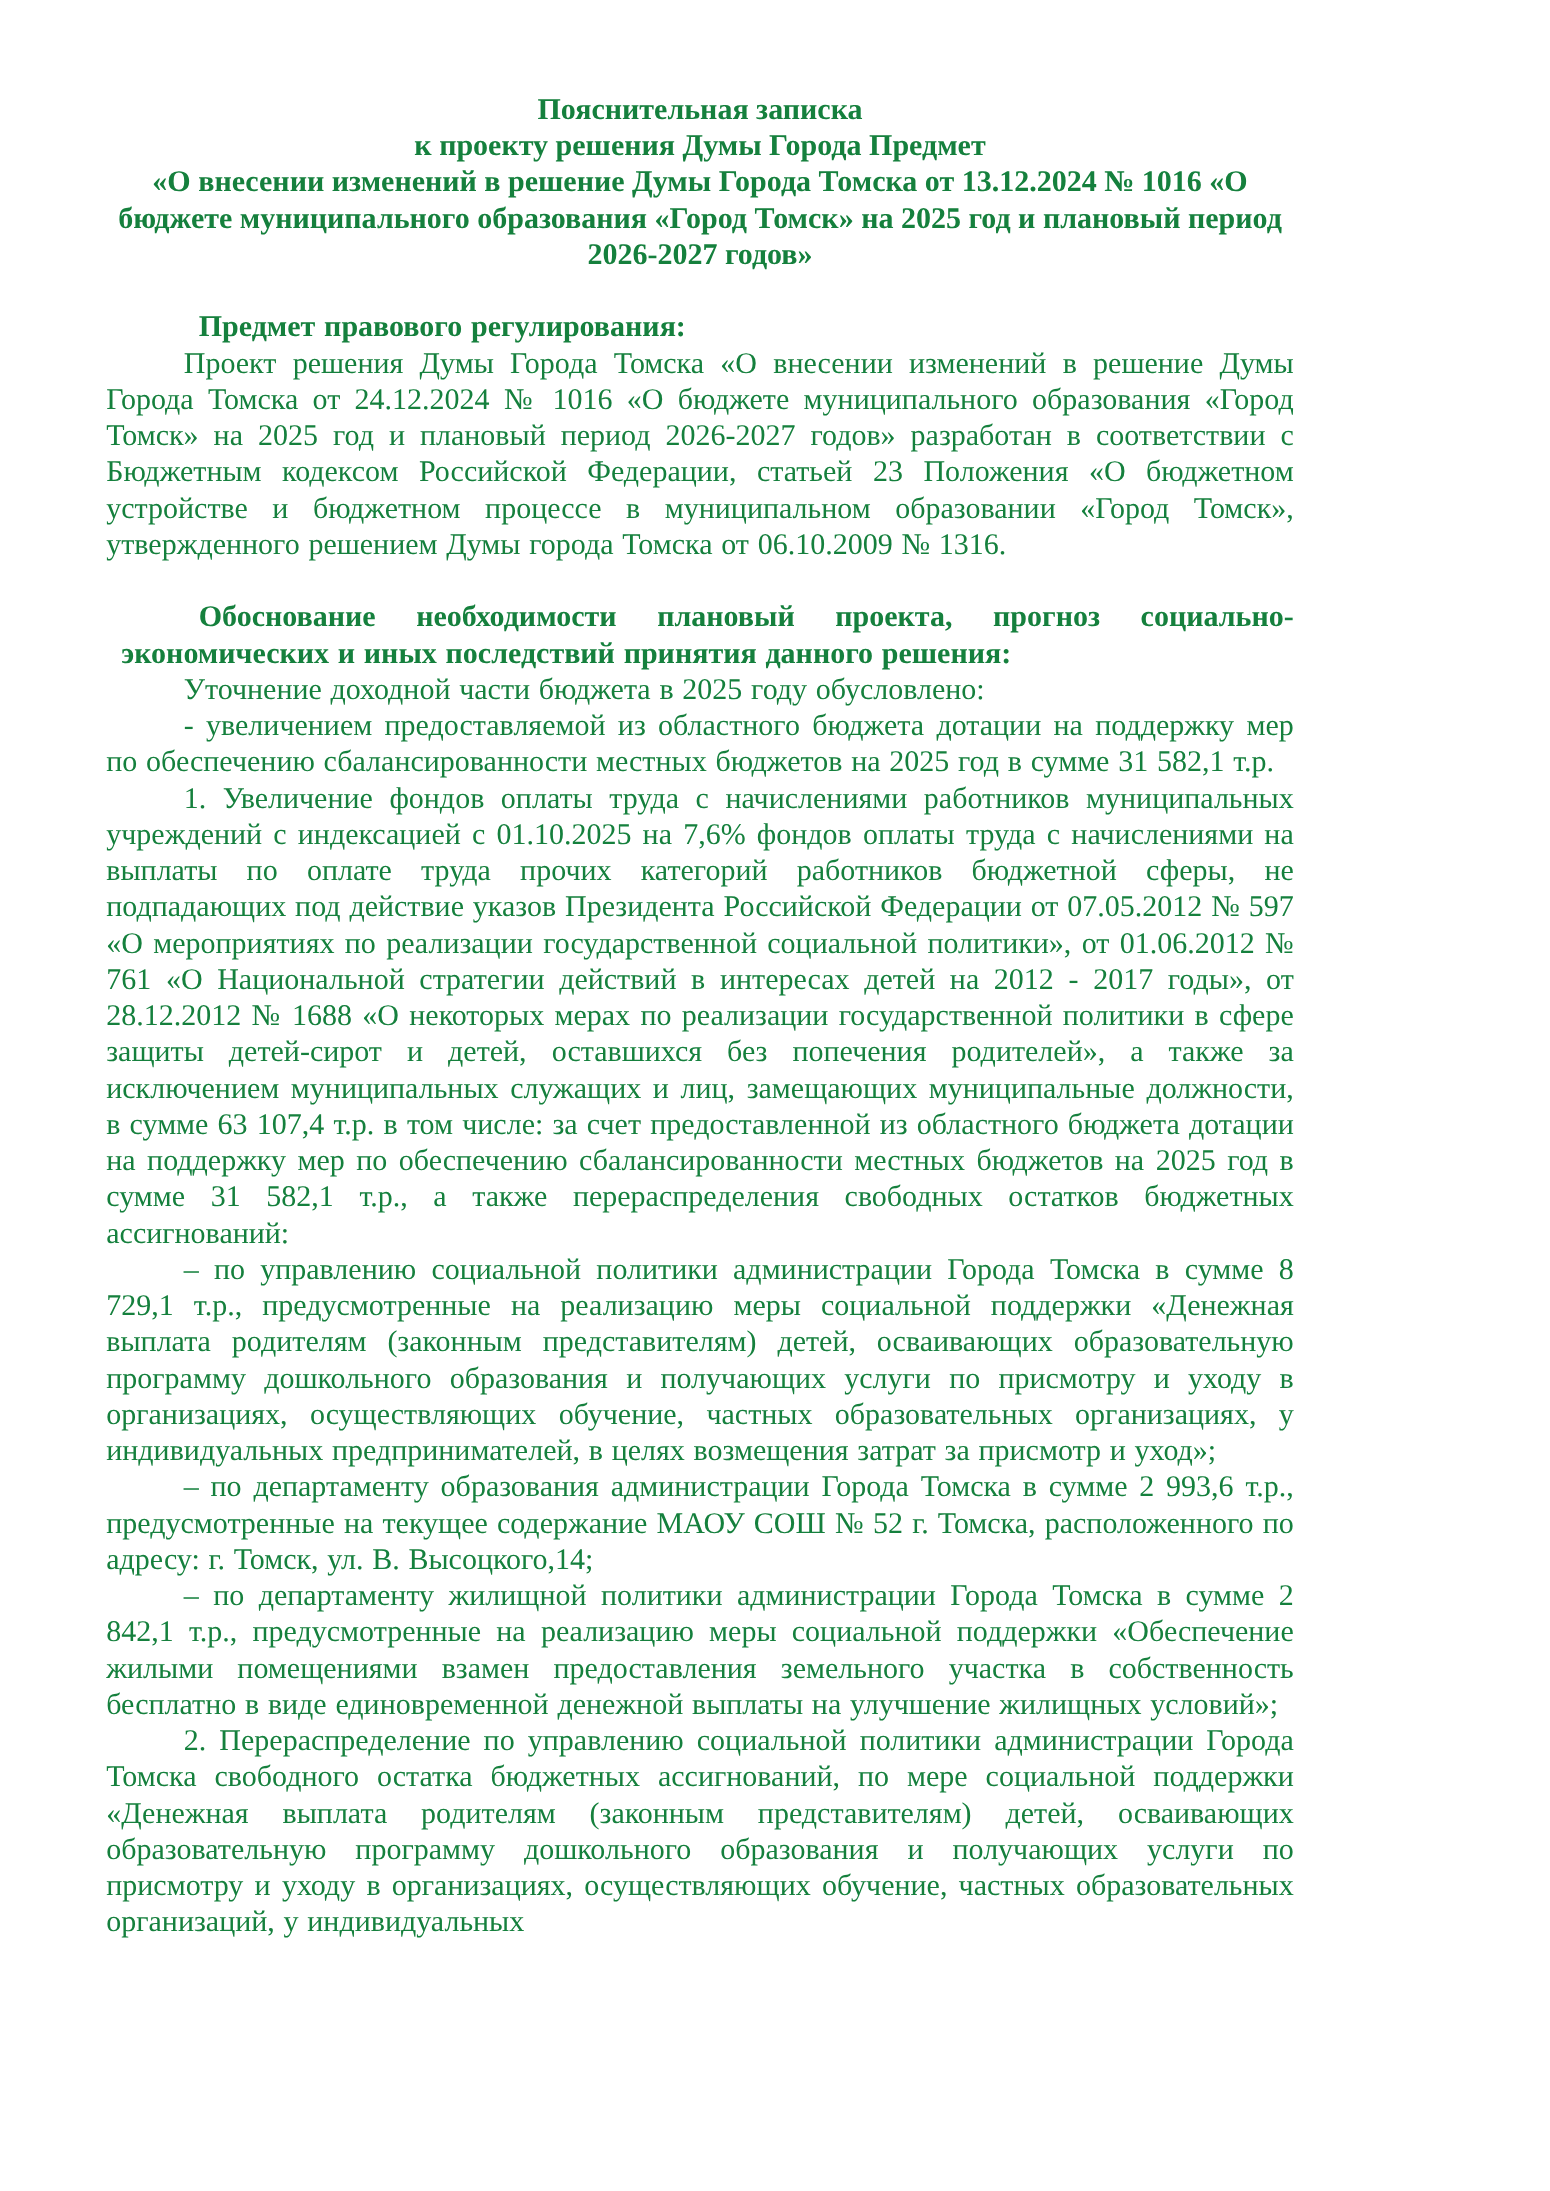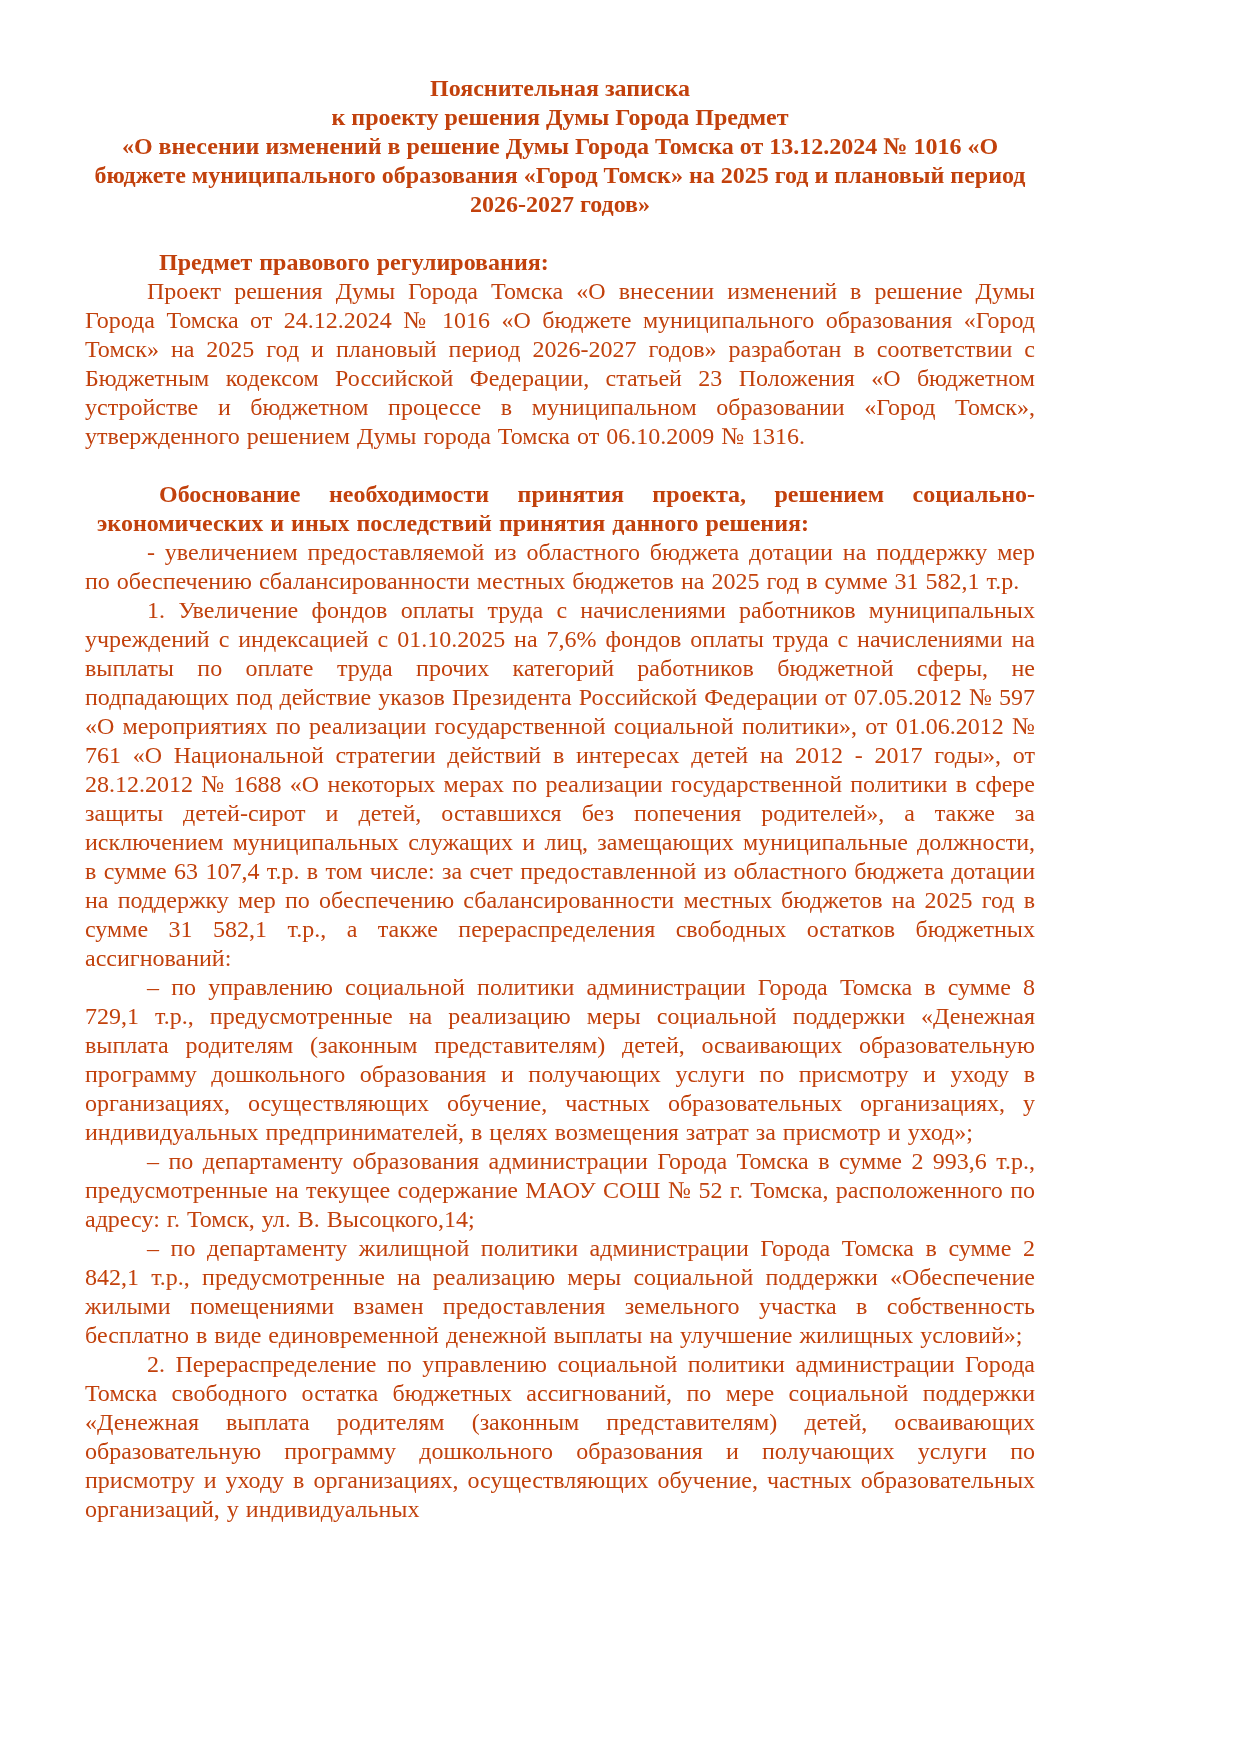--- a/index.html
+++ b/index.html
@@ -12,21 +12,21 @@
     position: relative;
     width: 1240px;
     height: 1753px;
     margin: 0 auto;
     background: #ffffff;
     box-sizing: border-box;
     padding: 74px 205px 60px 85px;
     font-family: "Liberation Serif", "DejaVu Serif", serif;
     font-size: 24px;
     line-height: 29px;
-    color: #c2410c;
+    color: #15803d;
     overflow: hidden;
   }
   .title-block {
     text-align: center;
     font-weight: bold;
   }
   .title-block .title-line {
     text-align: center;
   }
   .doc-body p {
@@ -50,21 +50,22 @@
 
   <div class="title-block">
     <div class="title-line">Пояснительная записка</div>
     <div class="title-line">к проекту решения Думы Города Предмет</div>
     <div class="title-line">«О внесении изменений в решение Думы Города Томска от 13.12.2024 № 1016 «О бюджете муниципального образования «Город Томск» на 2025 год и плановый период 2026-2027 годов»</div>
   </div>
 
   <div class="doc-body">
     <p class="heading sp-before">Предмет правового регулирования:</p>
     <p>Проект решения Думы Города Томска «О внесении изменений в решение Думы Города Томска от 24.12.2024 № 1016 «О бюджете муниципального образования «Город Томск» на 2025 год и плановый период 2026-2027 годов» разработан в соответствии с Бюджетным кодексом Российской Федерации, статьей 23 Положения «О бюджетном устройстве и бюджетном процессе в муниципальном образовании «Город Томск», утвержденного решением Думы города Томска от 06.10.2009 № 1316.</p>
-    <p class="heading sp-before">Обоснование необходимости принятия проекта, решением социально-экономических и иных последствий принятия данного решения:</p>
+    <p class="heading sp-before">Обоснование необходимости плановый проекта, прогноз социально-экономических и иных последствий принятия данного решения:</p>
+    <p>Уточнение доходной части бюджета в 2025 году обусловлено:</p>
     <p>- увеличением предоставляемой из областного бюджета дотации на поддержку мер по обеспечению сбалансированности местных бюджетов на 2025 год в сумме 31 582,1 т.р.</p>
     <p>1. Увеличение фондов оплаты труда с начислениями работников муниципальных учреждений с индексацией с 01.10.2025 на 7,6% фондов оплаты труда с начислениями на выплаты по оплате труда прочих категорий работников бюджетной сферы, не подпадающих под действие указов Президента Российской Федерации от 07.05.2012 № 597 «О мероприятиях по реализации государственной социальной политики», от 01.06.2012 № 761 «О Национальной стратегии действий в интересах детей на 2012 - 2017 годы», от 28.12.2012 № 1688 «О некоторых мерах по реализации государственной политики в сфере защиты детей-сирот и детей, оставшихся без попечения родителей», а также за исключением муниципальных служащих и лиц, замещающих муниципальные должности, в сумме 63 107,4 т.р. в том числе: за счет предоставленной из областного бюджета дотации на поддержку мер по обеспечению сбалансированности местных бюджетов на 2025 год в сумме 31 582,1 т.р., а также перераспределения свободных остатков бюджетных ассигнований:</p>
     <p>– по управлению социальной политики администрации Города Томска в сумме 8 729,1 т.р., предусмотренные на реализацию меры социальной поддержки «Денежная выплата родителям (законным представителям) детей, осваивающих образовательную программу дошкольного образования и получающих услуги по присмотру и уходу в организациях, осуществляющих обучение, частных образовательных организациях, у индивидуальных предпринимателей, в целях возмещения затрат за присмотр и уход»;</p>
     <p>– по департаменту образования администрации Города Томска в сумме 2 993,6 т.р., предусмотренные на текущее содержание МАОУ СОШ № 52 г. Томска, расположенного по адресу: г. Томск, ул. В. Высоцкого,14;</p>
     <p>– по департаменту жилищной политики администрации Города Томска в сумме 2 842,1 т.р., предусмотренные на реализацию меры социальной поддержки «Обеспечение жилыми помещениями взамен предоставления земельного участка в собственность бесплатно в виде единовременной денежной выплаты на улучшение жилищных условий»;</p>
     <p>2. Перераспределение по управлению социальной политики администрации Города Томска свободного остатка бюджетных ассигнований, по мере социальной поддержки «Денежная выплата родителям (законным представителям) детей, осваивающих образовательную программу дошкольного образования и получающих услуги по присмотру и уходу в организациях, осуществляющих обучение, частных образовательных организаций, у индивидуальных</p>
   </div>
 
 </div>
 

